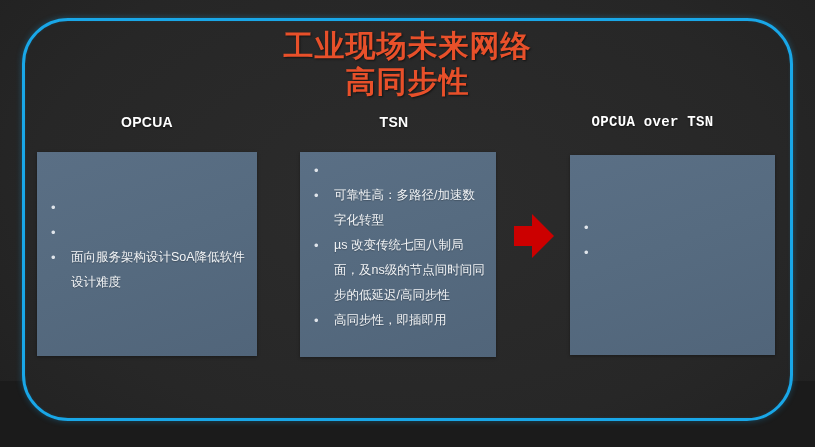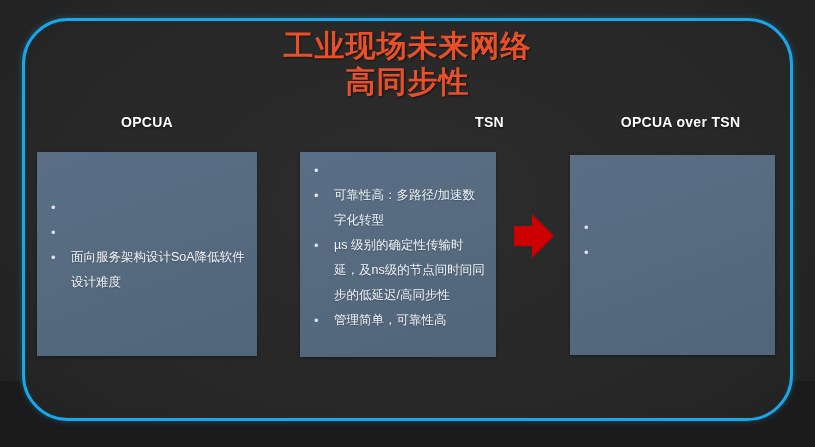--- a/index.html
+++ b/index.html
@@ -82,25 +82,25 @@
   .bullet .btext {
     flex:1 1 auto;
     text-shadow:0 1px 1px rgba(0,0,0,0.25);
   }
   
   #panel-opcua { left:37px; top:152px; width:220px; height:204px; }
   #head-opcua  { left:37px; top:114px; width:220px; }
   #bul-opcua   { left:37px; top:195px; width:220px; }
   
   #panel-tsn { left:300px; top:152px; width:196px; height:205px; }
-  #head-tsn  { left:308px; top:114px; width:196px;text-align:right; }
+  #head-tsn  { left:296px; top:114px; width:196px; }
   #bul-tsn   { left:300px; top:158px; width:196px; }
   
   #panel-otsn { left:570px; top:155px; width:205px; height:200px; }
-  #head-otsn  { left:578px; top:114px; width:205px; }
+  #head-otsn  { left:550px; top:114px; width:205px;font-family:Liberation Mono, monospace; }
   #bul-otsn   { left:570px; top:215px; width:205px; }
   
   #arrow {
     position:absolute;
     left:512px; top:212px;
     width:44px; height:48px;
   }
 </style>
 </head>
 <body>
@@ -134,25 +134,25 @@
   <div class="bullets" id="bul-tsn">
     <div class="bullet">
       <span class="dot">•</span>
     </div>
     <div class="bullet">
       <span class="dot">•</span>
       <span class="btext">可靠性高：多路径/加速数字化转型</span>
     </div>
     <div class="bullet">
       <span class="dot">•</span>
-      <span class="btext">µs 级别的确定性传输时延，及ns级的节点间时间同步的低延迟/高同步性</span>
+      <span class="btext">µs 改变传统七国八制局面，及ns级的节点间时间同步的低延迟/高同步性</span>
     </div>
     <div class="bullet">
       <span class="dot">•</span>
-      <span class="btext">管理简单，可靠性高</span>
+      <span class="btext">高同步性，即插即用</span>
     </div>
   </div>
 
   <svg id="arrow" viewBox="0 0 44 48">
     <polygon points="2,14 20,14 20,2 42,24 20,46 20,34 2,34" fill="#cc0000"></polygon>
   </svg>
 
   <div class="col-head" id="head-otsn">OPCUA over TSN</div>
   <div class="panel" id="panel-otsn"></div>
   <div class="bullets" id="bul-otsn">

